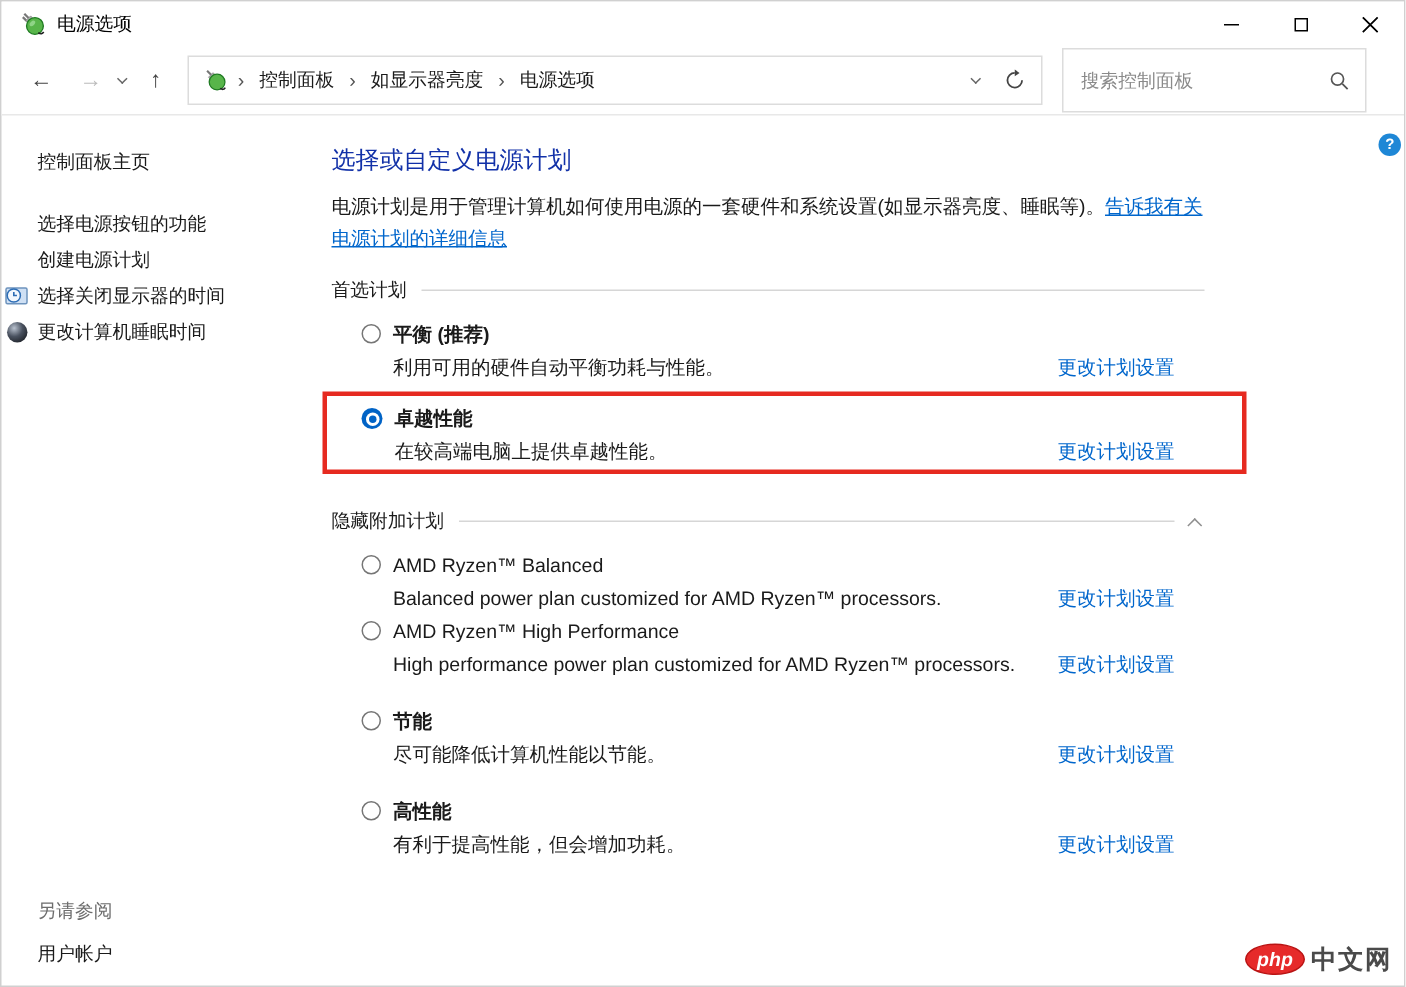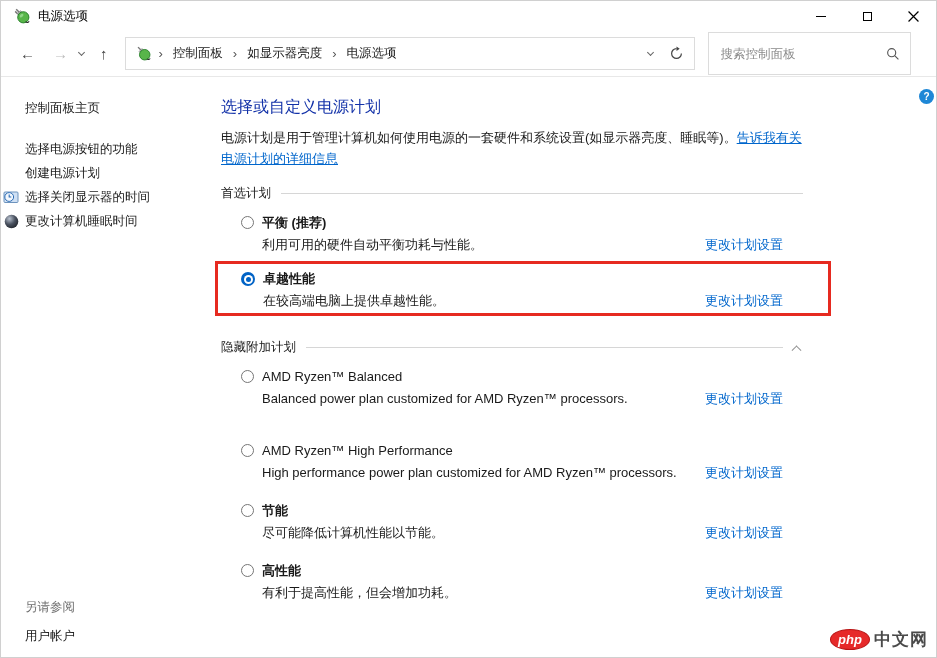--- a/index.html
+++ b/index.html
@@ -243,21 +243,21 @@
         <div class="plan-left">
           <span class="radio"></span>
           <div>
             <div class="plan-name">AMD Ryzen™ Balanced</div>
             <div class="plan-desc">Balanced power plan customized for AMD Ryzen™ processors.</div>
           </div>
         </div>
         <span class="change-link">更改计划设置</span>
       </div>
 
-      <div class="plan-row" style="margin-top:35px;gap:28px;">
+      <div class="plan-row" style="margin-top:5px;gap:28px;">
         <div class="plan-left">
           <span class="radio"></span>
           <div>
             <div class="plan-name">AMD Ryzen™ High Performance</div>
             <div class="plan-desc">High performance power plan customized for AMD Ryzen™ processors.</div>
           </div>
         </div>
         <span class="change-link">更改计划设置</span>
       </div>
 

